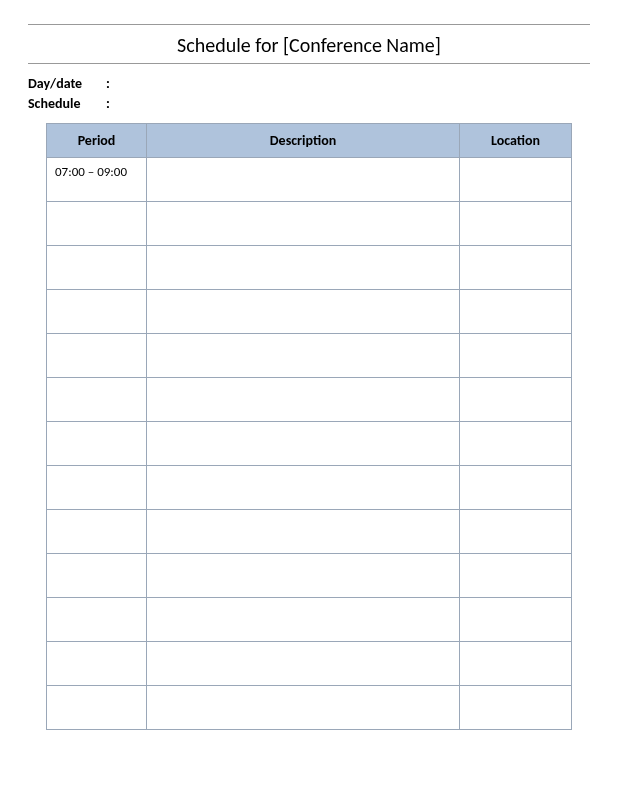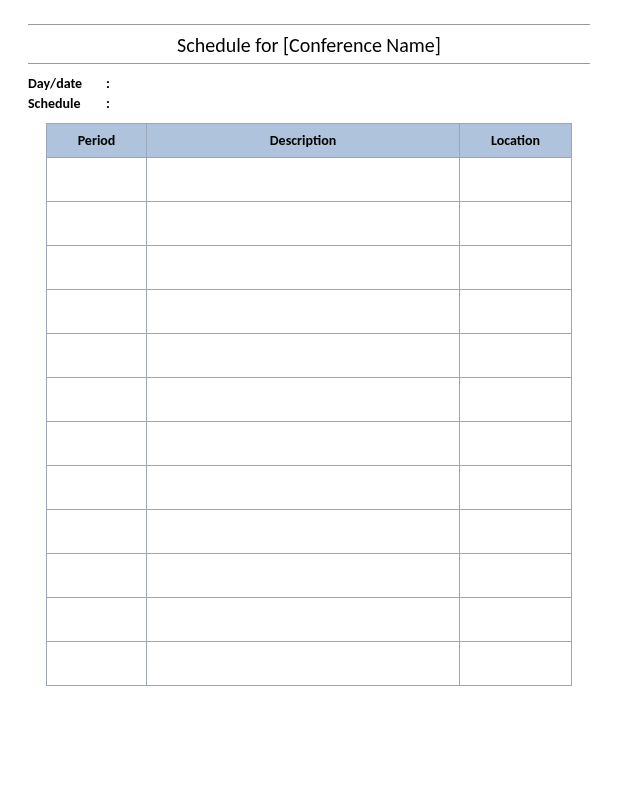--- a/index.html
+++ b/index.html
@@ -109,20 +109,25 @@
     </colgroup>
     <thead>
       <tr>
         <th>Period</th>
         <th>Description</th>
         <th>Location</th>
       </tr>
     </thead>
     <tbody>
       <tr>
+        <td>07:00 – 09:00</td>
+        <td></td>
+        <td></td>
+      </tr>
+      <tr>
         <td></td>
         <td></td>
         <td></td>
       </tr>
       <tr>
         <td></td>
         <td></td>
         <td></td>
       </tr>
       <tr>

